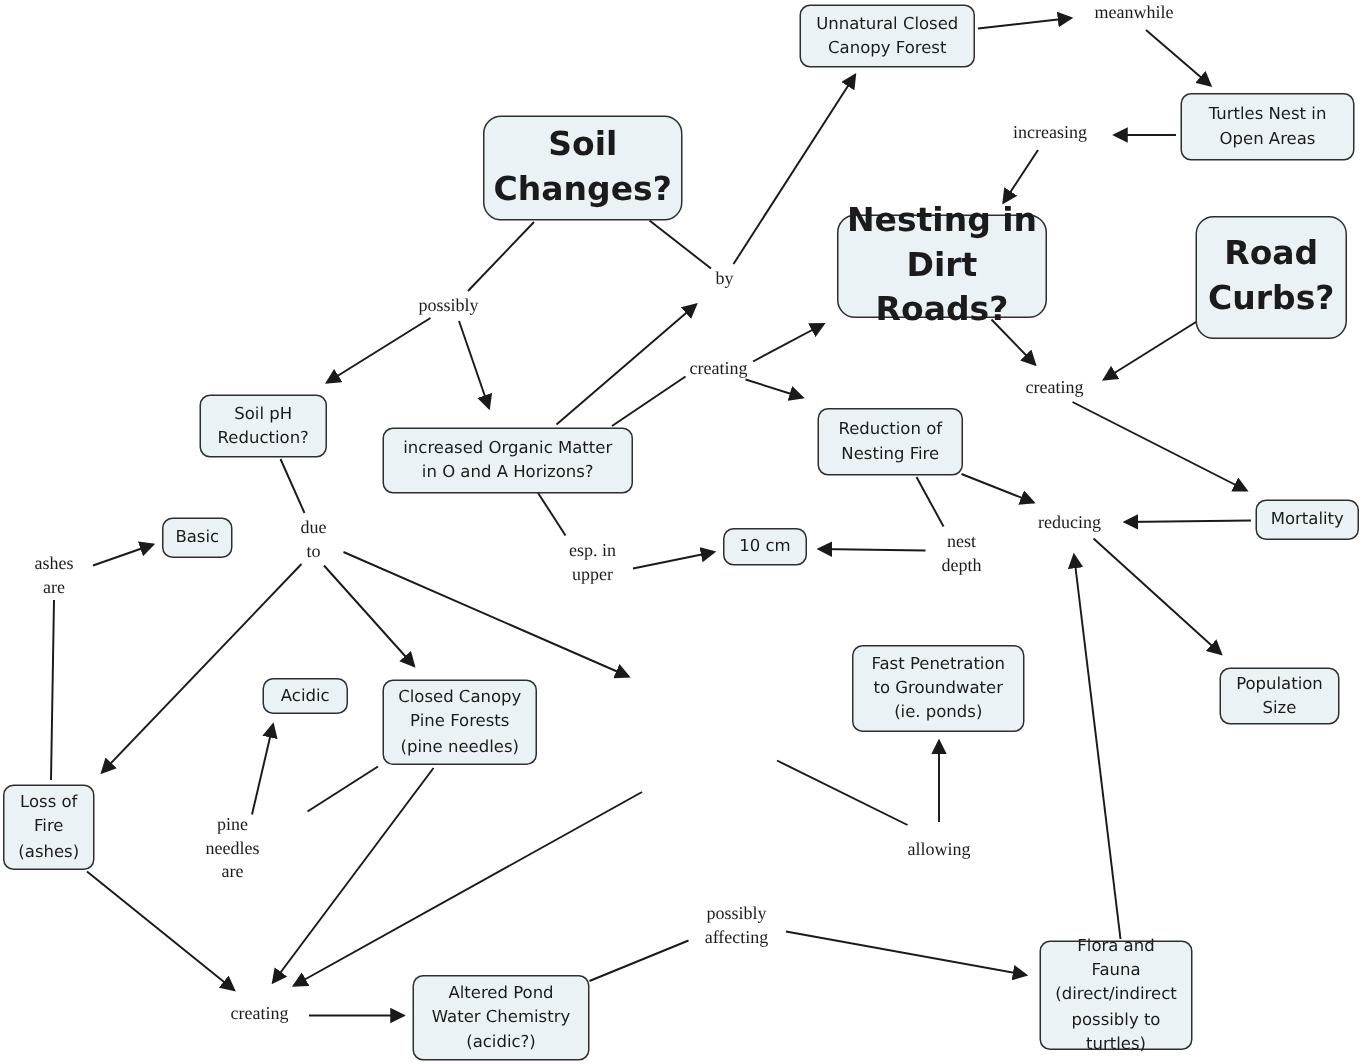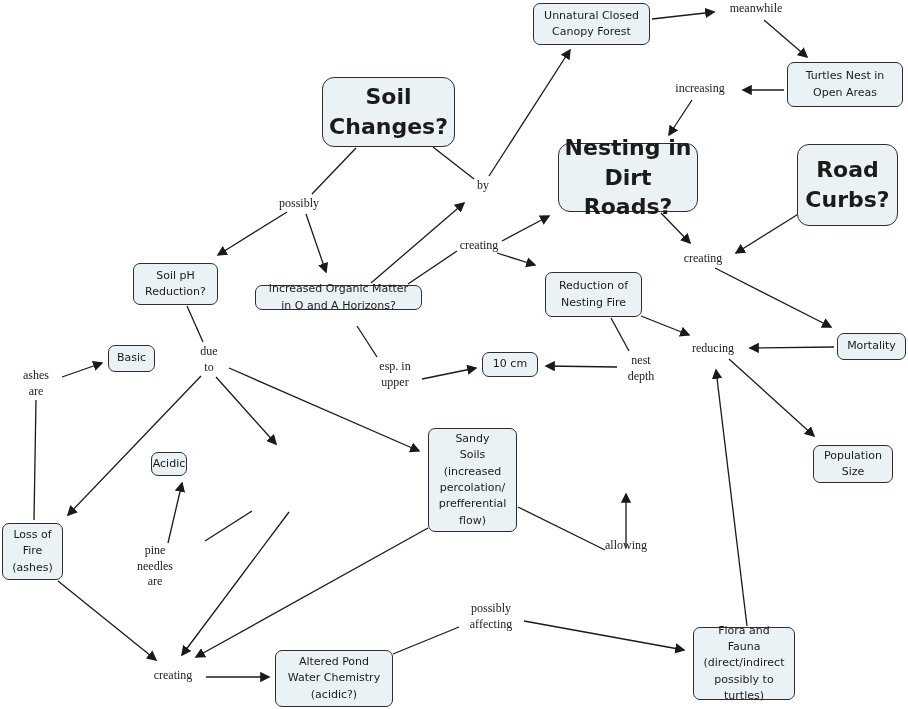--- a/index.html
+++ b/index.html
@@ -82,36 +82,36 @@
   <div class="node" style="left:787px;top:62px;width:116px;height:45px">Turtles Nest in
 Open Areas</div>
   <div class="node big" style="left:322px;top:77px;width:133px;height:70px">Soil
 Changes?</div>
   <div class="node big" style="left:558px;top:143px;width:140px;height:69px">Nesting in
 Dirt Roads?</div>
   <div class="node big" style="left:797px;top:144px;width:101px;height:82px">Road
 Curbs?</div>
   <div class="node" style="left:133px;top:263px;width:85px;height:42px">Soil pH
 Reduction?</div>
-  <div class="node" style="left:255px;top:285px;width:167px;height:25px">increased Organic Matter
+  <div class="node" style="left:255px;top:285px;width:167px;height:44px">increased Organic Matter
 in O and A Horizons?</div>
   <div class="node" style="left:545px;top:272px;width:97px;height:45px">Reduction of
 Nesting Fire</div>
   <div class="node" style="left:837px;top:333px;width:69px;height:27px">Mortality</div>
   <div class="node" style="left:108px;top:345px;width:47px;height:27px">Basic</div>
   <div class="node" style="left:482px;top:352px;width:56px;height:25px">10 cm</div>
   <div class="node" style="left:813px;top:445px;width:80px;height:38px">Population
 Size</div>
-  <div class="node" style="left:151px;top:452px;width:36px;height:24px">Acidic</div>
-  <div class="node" style="left:428px;top:428px;width:89px;height:104px">Sandy
-Soils
-(increased
-percolation/
-prefferential
-flow)</div>
+  <div class="node" style="left:175px;top:452px;width:57px;height:24px">Acidic</div>
+  <div class="node" style="left:255px;top:453px;width:103px;height:57px">Closed Canopy
+Pine Forests
+(pine needles)</div>
+  <div class="node" style="left:568px;top:430px;width:115px;height:58px">Fast Penetration
+to Groundwater
+(ie. ponds)</div>
   <div class="node" style="left:2px;top:523px;width:61px;height:57px">Loss of
 Fire
 (ashes)</div>
   <div class="node" style="left:693px;top:627px;width:102px;height:73px">Flora and
 Fauna
 (direct/indirect
 possibly to turtles)</div>
   <div class="node" style="left:275px;top:650px;width:118px;height:57px">Altered Pond
 Water Chemistry
 (acidic?)</div>
@@ -127,18 +127,18 @@
 to</div>
   <div class="label" style="left:395px;top:375px">esp. in
 upper</div>
   <div class="label" style="left:641px;top:369px">nest
 depth</div>
   <div class="label" style="left:36px;top:384px">ashes
 are</div>
   <div class="label" style="left:155px;top:566px">pine
 needles
 are</div>
-  <div class="label" style="left:626px;top:546px">allowing</div>
+  <div class="label" style="left:626px;top:567px">allowing</div>
   <div class="label" style="left:173px;top:676px">creating</div>
   <div class="label" style="left:491px;top:617px">possibly
 affecting</div>
 
 </div>
 
 </body></html>

